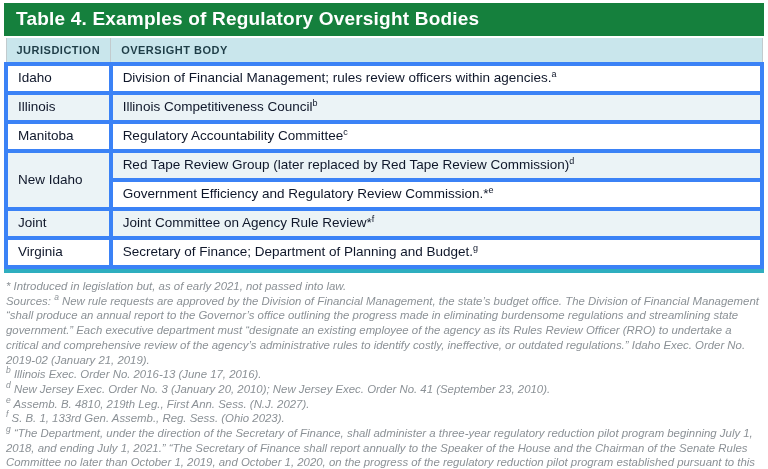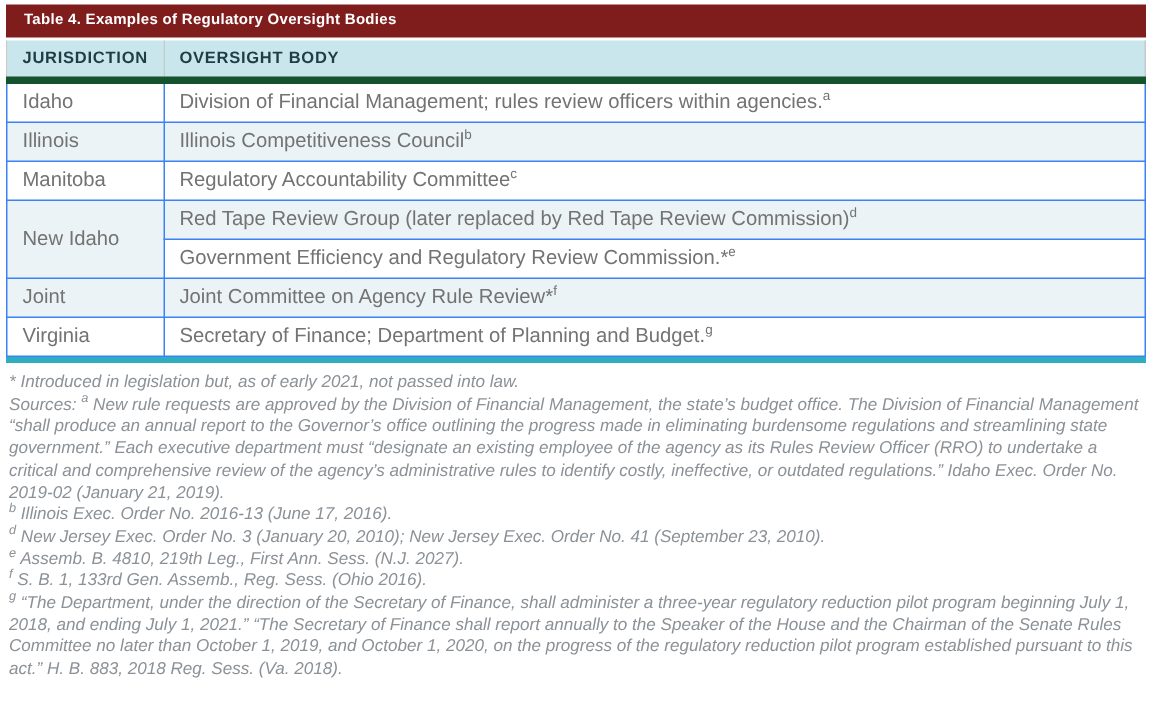--- a/index.html
+++ b/index.html
@@ -6,50 +6,50 @@
   html, body { margin: 0; padding: 0; }
   body {
     width: 768px; height: 469px;
     background: #ffffff;
     font-family: "Liberation Sans", sans-serif;
     overflow: hidden;
   }
   .wrap { padding: 3px 4px 0 4px; }
 
   .title-bar {
-    background: #7f1d1d;
+    background: #15803d;
     color: #ffffff;
     font-weight: bold;
-    font-size: 10px;
+    font-size: 19px;
     letter-spacing: 0.2px;
     padding: 5px 12px 6px 12px;
   }
 
   table.regtable {
     width: 100%;
     border-collapse: collapse;
     margin-top: 2px;
   }
   table.regtable thead th {
     background: #C9E6EC;
     color: #1E3D47;
     font-size: 11px;
     font-weight: bold;
     letter-spacing: 0.5px;
     text-align: left;
     padding: 6px 10px 6px 10px;
     border: 1px solid #C2CBCE;
     border-top: none;
-    border-bottom: 5px solid #14532d;
+    border-bottom: 2px solid #14532d;
   }
   table.regtable tbody td {
     font-size: 13.5px;
-    color: #737373;
+    color: #0f172a;
     padding: 5px 10px 6px 10px;
-    border: 1px solid #3b82f6;
+    border: 4px solid #3b82f6;
     background: #ffffff;
     line-height: 14px;
     height: 25px;
     vertical-align: middle;
     margin-top: 15px;
   }
   table.regtable tbody tr:nth-child(even) td { background: #EBF3F6; }
   td.jur { width: 101px; }
   table.regtable sup { font-size: 9px; line-height: 0; }
 
@@ -113,17 +113,17 @@
   </table>
 
   <div class="bottom-bar"></div>
 
   <div class="footnotes">
       <p><span class="fprefix">* </span><span class="ftext">Introduced in legislation but, as of early 2021, not passed into law.</span></p>
       <p><span class="fprefix">Sources: </span><sup class="fmarker">a</sup><span class="ftext"> New rule requests are approved by the Division of Financial Management, the state’s budget office. The Division of Financial Management “shall produce an annual report to the Governor’s office outlining the progress made in eliminating burdensome regulations and streamlining state government.” Each executive department must “designate an existing employee of the agency as its Rules Review Officer (RRO) to undertake a critical and comprehensive review of the agency’s administrative rules to identify costly, ineffective, or outdated regulations.” Idaho Exec. Order No. 2019-02 (January 21, 2019).</span></p>
       <p><span class="fprefix"></span><sup class="fmarker">b</sup><span class="ftext"> Illinois Exec. Order No. 2016-13 (June 17, 2016).</span></p>
       <p><span class="fprefix"></span><sup class="fmarker">d</sup><span class="ftext"> New Jersey Exec. Order No. 3 (January 20, 2010); New Jersey Exec. Order No. 41 (September 23, 2010).</span></p>
       <p><span class="fprefix"></span><sup class="fmarker">e</sup><span class="ftext"> Assemb. B. 4810, 219th Leg., First Ann. Sess. (N.J. 2027).</span></p>
-      <p><span class="fprefix"></span><sup class="fmarker">f</sup><span class="ftext"> S. B. 1, 133rd Gen. Assemb., Reg. Sess. (Ohio 2016).</span></p>
+      <p><span class="fprefix"></span><sup class="fmarker">f</sup><span class="ftext"> S. B. 1, 133rd Gen. Assemb., Reg. Sess. (Ohio 2023).</span></p>
       <p><span class="fprefix"></span><sup class="fmarker">g</sup><span class="ftext"> “The Department, under the direction of the Secretary of Finance, shall administer a three-year regulatory reduction pilot program beginning July 1, 2018, and ending July 1, 2021.” “The Secretary of Finance shall report annually to the Speaker of the House and the Chairman of the Senate Rules Committee no later than October 1, 2019, and October 1, 2020, on the progress of the regulatory reduction pilot program established pursuant to this act.” H. B. 883, 2018 Reg. Sess. (Va. 2018).</span></p>
     </div>
 
 </div>
 
 </body></html>

